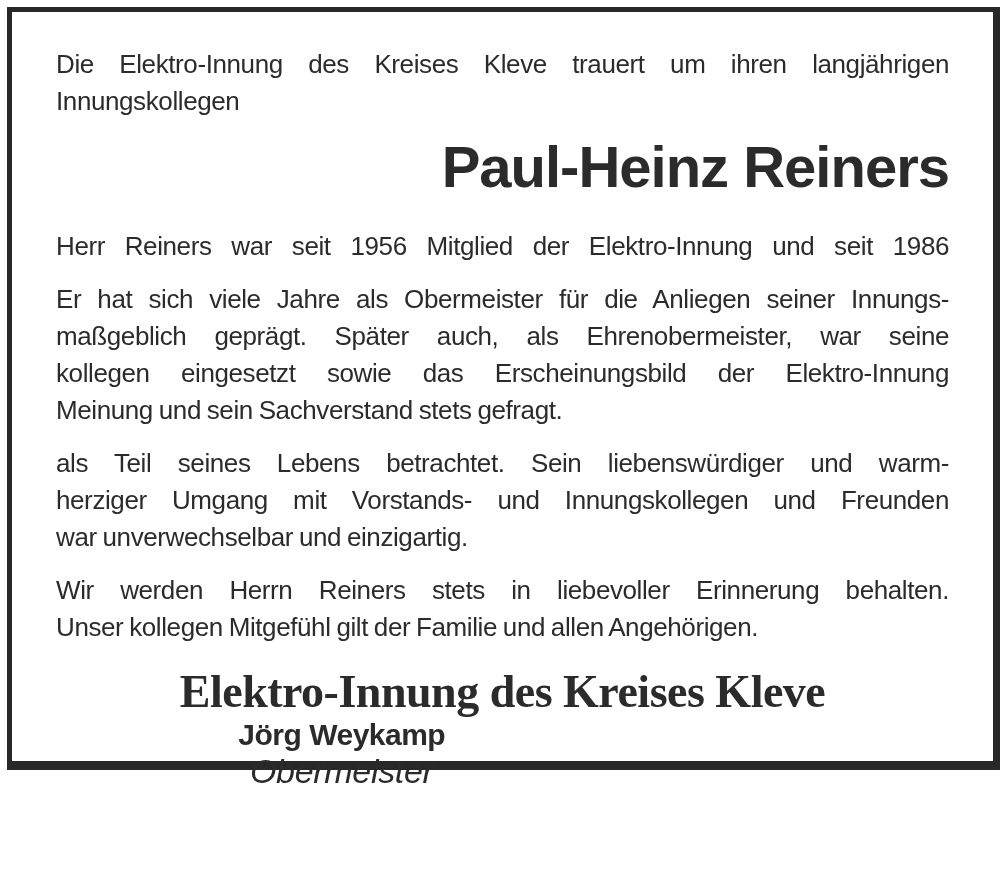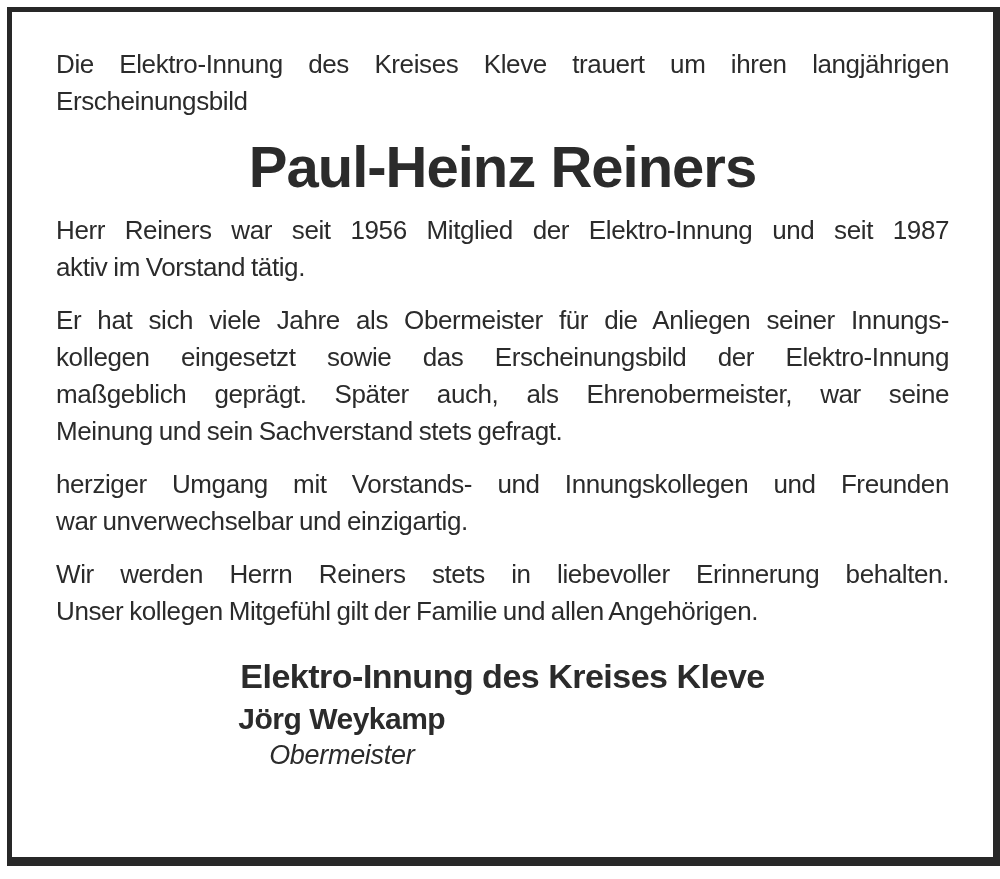--- a/index.html
+++ b/index.html
@@ -13,21 +13,21 @@
     width: 1000px;
     height: 879px;
     background: var(--bg);
     font-family: "Liberation Sans", sans-serif;
     color: var(--text);
     overflow: hidden;
   }
   .page {
     position: relative;
     width: 1000px;
-    height: 866px;
+    height: 770px;
     background: var(--bg);
   }
   .frame {
     position: absolute;
     top: 7px;
     left: 7px;
     right: 0;
     bottom: 0;
     border: 5px solid var(--border);
     border-right-width: 7px;
@@ -51,78 +51,79 @@
   .line.fill {
     text-align-last: justify;
     -moz-text-align-last: justify;
     white-space: normal;
   }
   .intro { margin-bottom: 0; }
   .headline {
     font-size: 58px;
     line-height: 64px;
     font-weight: bold;
-    text-align: center;
+    text-align: right;
     letter-spacing: -1px;
-    margin: 15px 0 13px 0;
+    margin: 15px 0 29px 0;
   }
   .signature {
     text-align: center;
     margin-top: 25px;
   }
   .org {
     font-weight: bold;
-    font-size: 34px;
+    font-size: 46px;
     line-height: 42px;
     letter-spacing: -0.5px;
+    font-family: Liberation Serif, serif;
   }
   .signers {
     display: flex;
     width: 72%;
     margin: 3px auto 4px auto;
   }
   .signer { flex: 1; }
   .signer-name {
     font-weight: bold;
     font-size: 30px;
     line-height: 38px;
     letter-spacing: -0.5px;
   }
   .signer-title {
     font-style: italic;
-    font-size: 27px;
+    font-size: 34px;
     line-height: 34px;
     letter-spacing: -0.3px;
   }
 </style>
 </head>
 <body>
 
 <div class="page">
   <div class="frame">
 
     <p class="para intro">
         <span class="line fill">Die Elektro-Innung des Kreises Kleve trauert um ihren langjährigen</span>
-        <span class="line">Erscheinungsbild</span>
+        <span class="line">Innungskollegen</span>
       </p>
 
     <h1 class="headline">Paul-Heinz Reiners</h1>
 
     <div id="paras">
         <p class="para">
-          <span class="line fill">Herr Reiners war seit 1956 Mitglied der Elektro-Innung und seit 1987</span>
-          <span class="line">aktiv im Vorstand tätig.</span>
+          <span class="line fill">Herr Reiners war seit 1956 Mitglied der Elektro-Innung und seit 1986</span>
         </p>
         <p class="para">
           <span class="line fill">Er hat sich viele Jahre als Obermeister für die Anliegen seiner Innungs-</span>
+          <span class="line fill">maßgeblich geprägt. Später auch, als Ehrenobermeister, war seine</span>
           <span class="line fill">kollegen eingesetzt sowie das Erscheinungsbild der Elektro-Innung</span>
-          <span class="line fill">maßgeblich geprägt. Später auch, als Ehrenobermeister, war seine</span>
           <span class="line">Meinung und sein Sachverstand stets gefragt.</span>
         </p>
         <p class="para">
+          <span class="line fill">als Teil seines Lebens betrachtet. Sein liebenswürdiger und warm-</span>
           <span class="line fill">herziger Umgang mit Vorstands- und Innungskollegen und Freunden</span>
           <span class="line">war unverwechselbar und einzigartig.</span>
         </p>
         <p class="para">
           <span class="line fill">Wir werden Herrn Reiners stets in liebevoller Erinnerung behalten.</span>
           <span class="line">Unser kollegen Mitgefühl gilt der Familie und allen Angehörigen.</span>
         </p>
       </div>
 
     <div class="signature">

